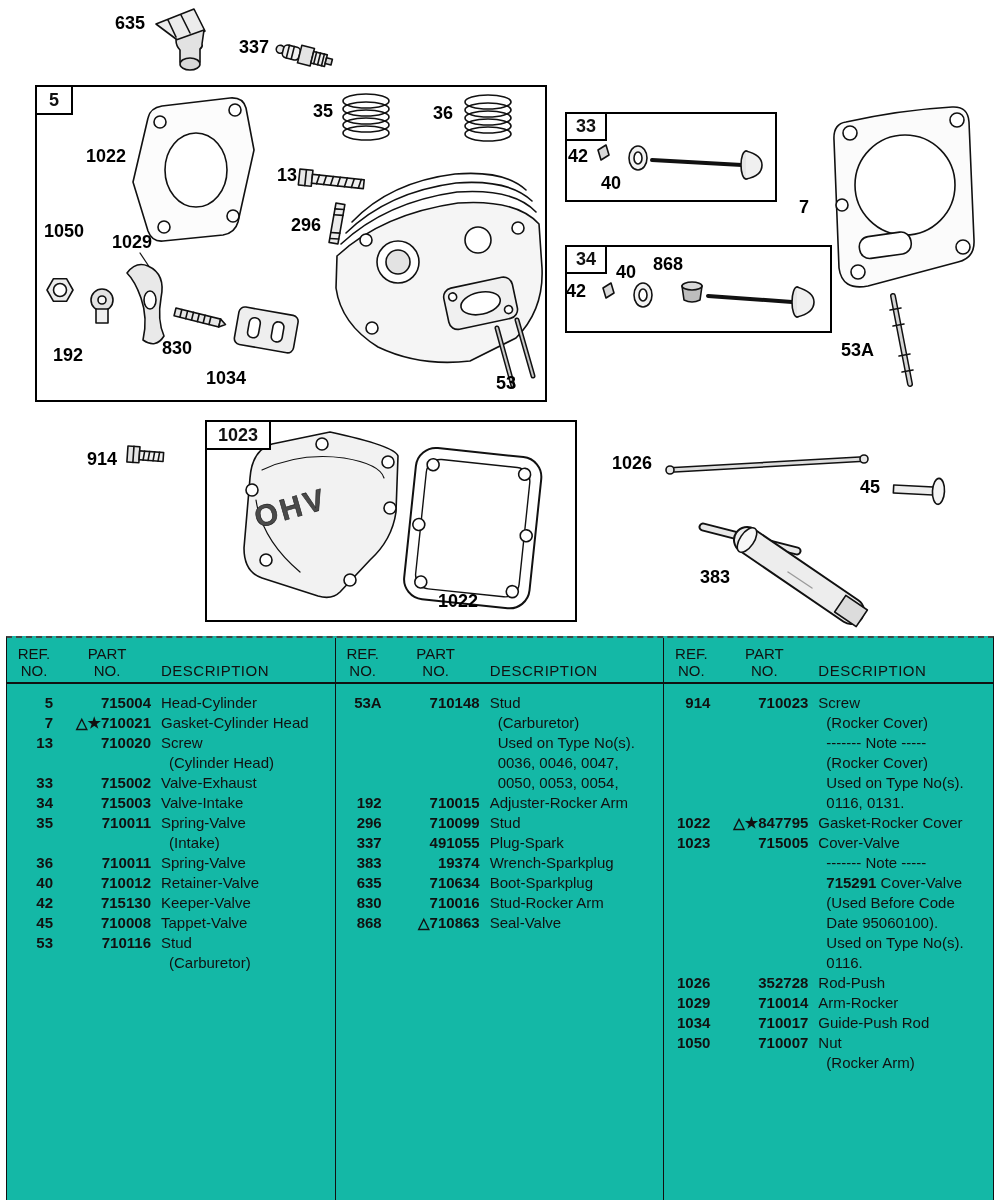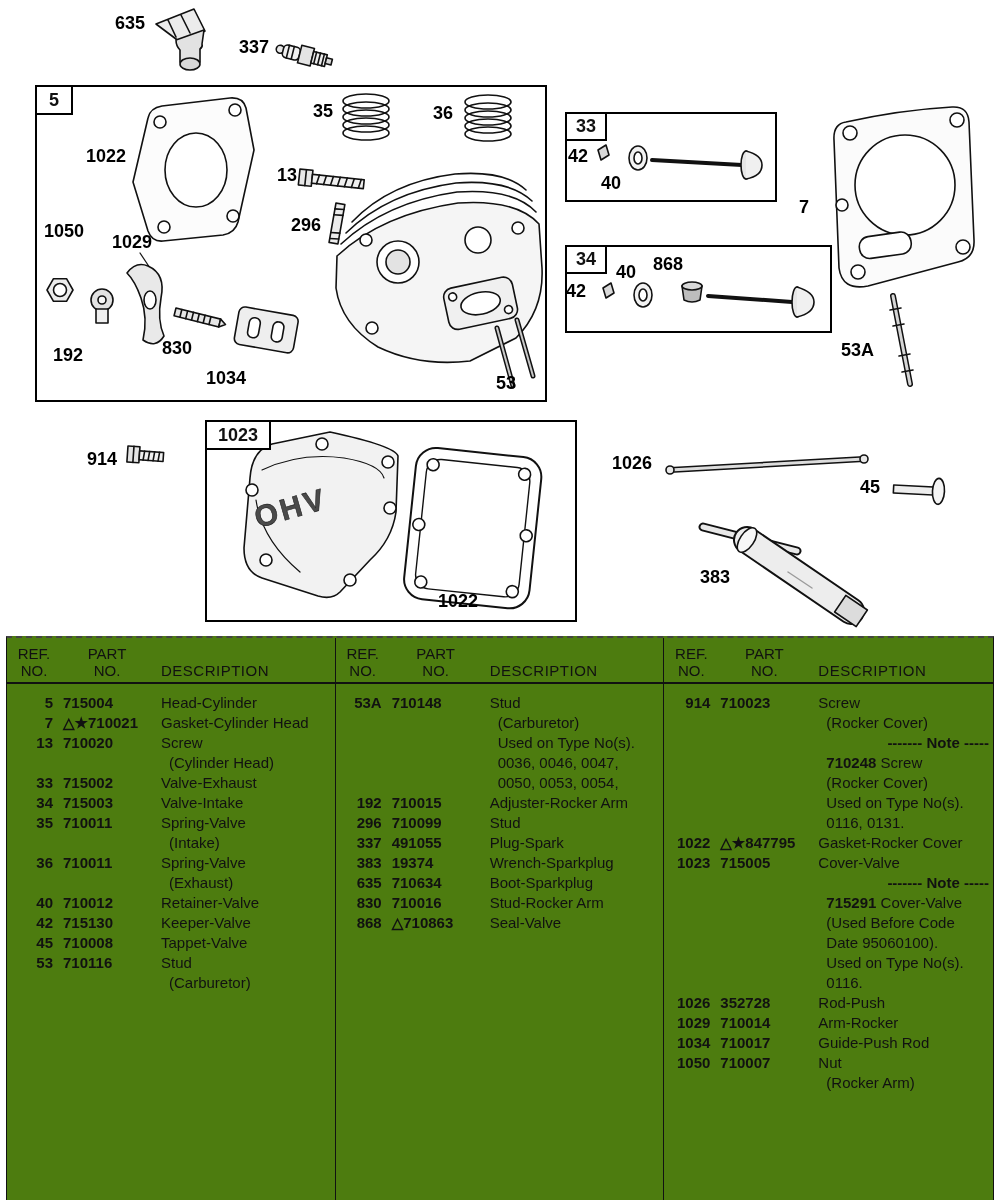--- a/index.html
+++ b/index.html
@@ -2,33 +2,33 @@
 <html><head>
 <meta charset="utf-8">
 <style>
   html,body{margin:0;padding:0;background:#fff;}
   .page{position:relative;width:1000px;height:1200px;background:#fff;font-family:"Liberation Sans",sans-serif;color:#111;overflow:hidden;}
   .diagram{position:absolute;left:0;top:0;width:1000px;height:636px;}
   .diagram svg{position:absolute;left:0;top:0;}
   .callout{position:absolute;font-weight:bold;font-size:18px;color:#000;white-space:nowrap;}
   .part-box{position:absolute;border:2px solid #000;}
   .label-box{position:absolute;border:2px solid #000;background:#fff;display:flex;align-items:center;justify-content:center;font-weight:bold;font-size:18px;z-index:3;}
-  .parts-table{position:absolute;left:6px;top:636px;width:986px;height:562px;border-top:2px dashed #444;border-left:1.5px solid #111;border-right:1.5px solid #111;border-bottom:1.5px solid #111;display:grid;grid-template-columns:1fr 1fr 1fr;background:#4d7c0f;}
+  .parts-table{position:absolute;left:6px;top:636px;width:986px;height:562px;border-top:2px dashed #444;border-left:1.5px solid #111;border-right:1.5px solid #111;border-bottom:1.5px solid #111;display:grid;grid-template-columns:1fr 1fr 1fr;background:#14b8a6;}
   .tcol{border-right:1.5px solid #111;padding:0 0 0 8px;overflow:hidden;}
   .tcol:last-child{border-right:none;}
   .thead{display:grid;grid-template-columns:38px 88px 1fr;column-gap:10px;margin-left:-8px;padding:7px 4px 3px 8px;border-bottom:2px solid #111;font-size:15px;line-height:17px;}
   .h-ref,.h-part{text-align:center;}
   .h-desc{align-self:end;text-align:left;letter-spacing:0.5px;padding-bottom:0;}
   .rows{padding-top:9px;}
   .trow{display:grid;grid-template-columns:38px 88px 1fr;column-gap:10px;font-size:15px;line-height:20px;padding-right:4px;}
   .c-ref{text-align:right;font-weight:bold;}
-  .c-part{text-align:left;font-weight:bold;}
+  .c-part{text-align:right;font-weight:bold;}
   .c-desc{text-align:left;}
   .c-desc.cont{padding-left:8px;}
-  .c-desc.note{font-weight:bold;text-align:right;}
+  .c-desc.note{font-weight:normal;}
   .pb{font-weight:bold;}
 </style>
 </head>
 <body>
 
 <div class="page">
 
   <div class="diagram">
 
     <div class="part-box" style="left:35px;top:85px;width:508px;height:313px"></div>
@@ -352,25 +352,20 @@
             <span class="c-ref"></span>
             <span class="c-part"></span>
             <span class="c-desc cont">(Intake)</span>
           </div>
           <div class="trow">
             <span class="c-ref">36</span>
             <span class="c-part">710011</span>
             <span class="c-desc">Spring-Valve</span>
           </div>
           <div class="trow">
-            <span class="c-ref"></span>
-            <span class="c-part"></span>
-            <span class="c-desc cont">(Exhaust)</span>
-          </div>
-          <div class="trow">
             <span class="c-ref">40</span>
             <span class="c-part">710012</span>
             <span class="c-desc">Retainer-Valve</span>
           </div>
           <div class="trow">
             <span class="c-ref">42</span>
             <span class="c-part">715130</span>
             <span class="c-desc">Keeper-Valve</span>
           </div>
           <div class="trow">
@@ -491,25 +486,20 @@
             <span class="c-desc cont">(Rocker Cover)</span>
           </div>
           <div class="trow">
             <span class="c-ref"></span>
             <span class="c-part"></span>
             <span class="c-desc cont note">------- Note -----</span>
           </div>
           <div class="trow">
             <span class="c-ref"></span>
             <span class="c-part"></span>
-            <span class="c-desc cont"><span class="pb">710248 </span>Screw</span>
-          </div>
-          <div class="trow">
-            <span class="c-ref"></span>
-            <span class="c-part"></span>
             <span class="c-desc cont">(Rocker Cover)</span>
           </div>
           <div class="trow">
             <span class="c-ref"></span>
             <span class="c-part"></span>
             <span class="c-desc cont">Used on Type No(s).</span>
           </div>
           <div class="trow">
             <span class="c-ref"></span>
             <span class="c-part"></span>

